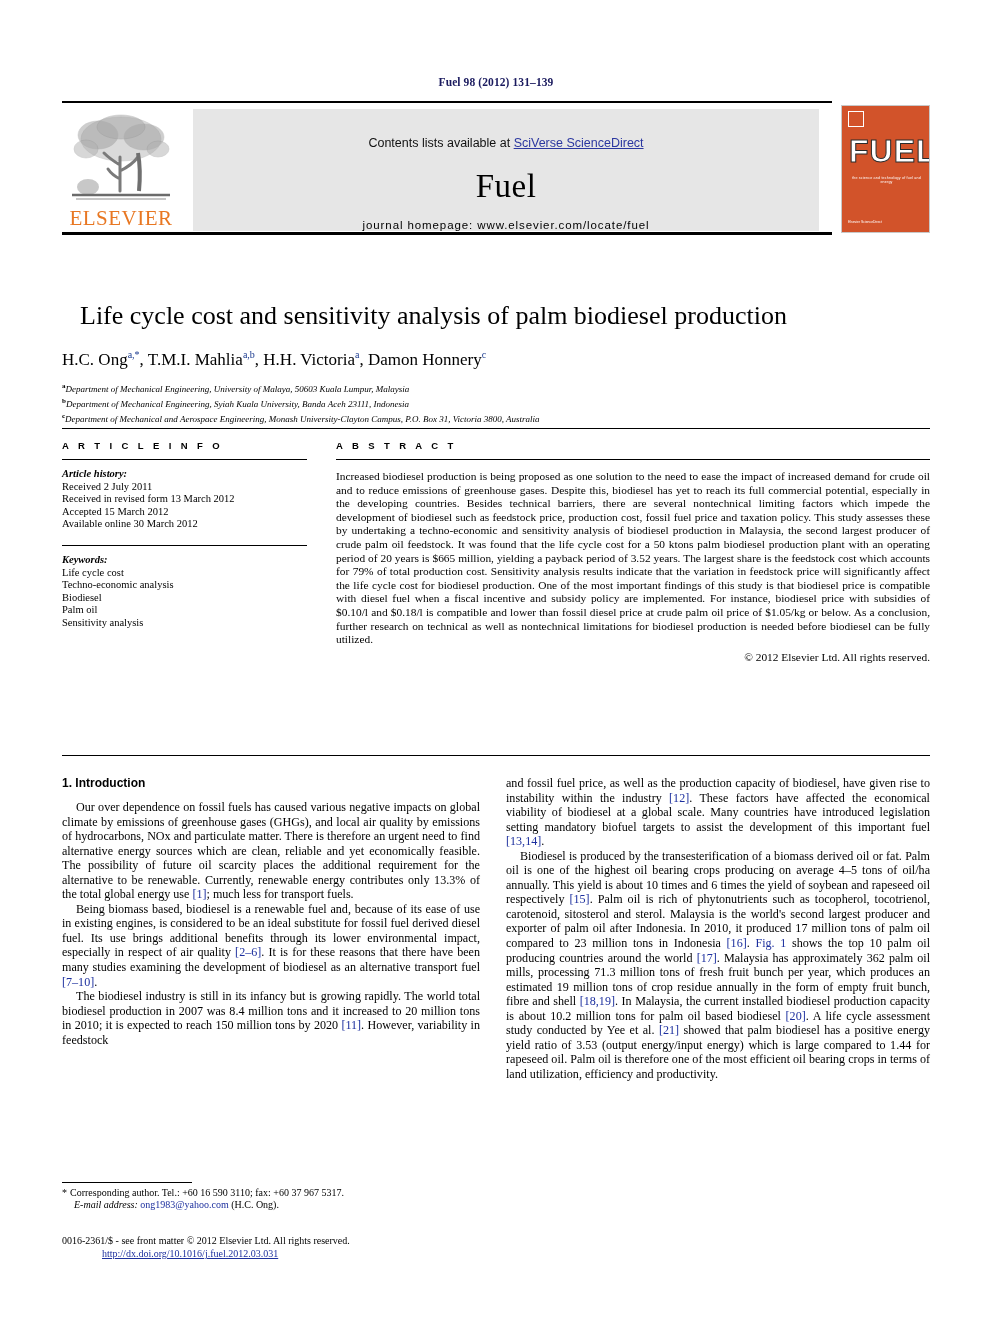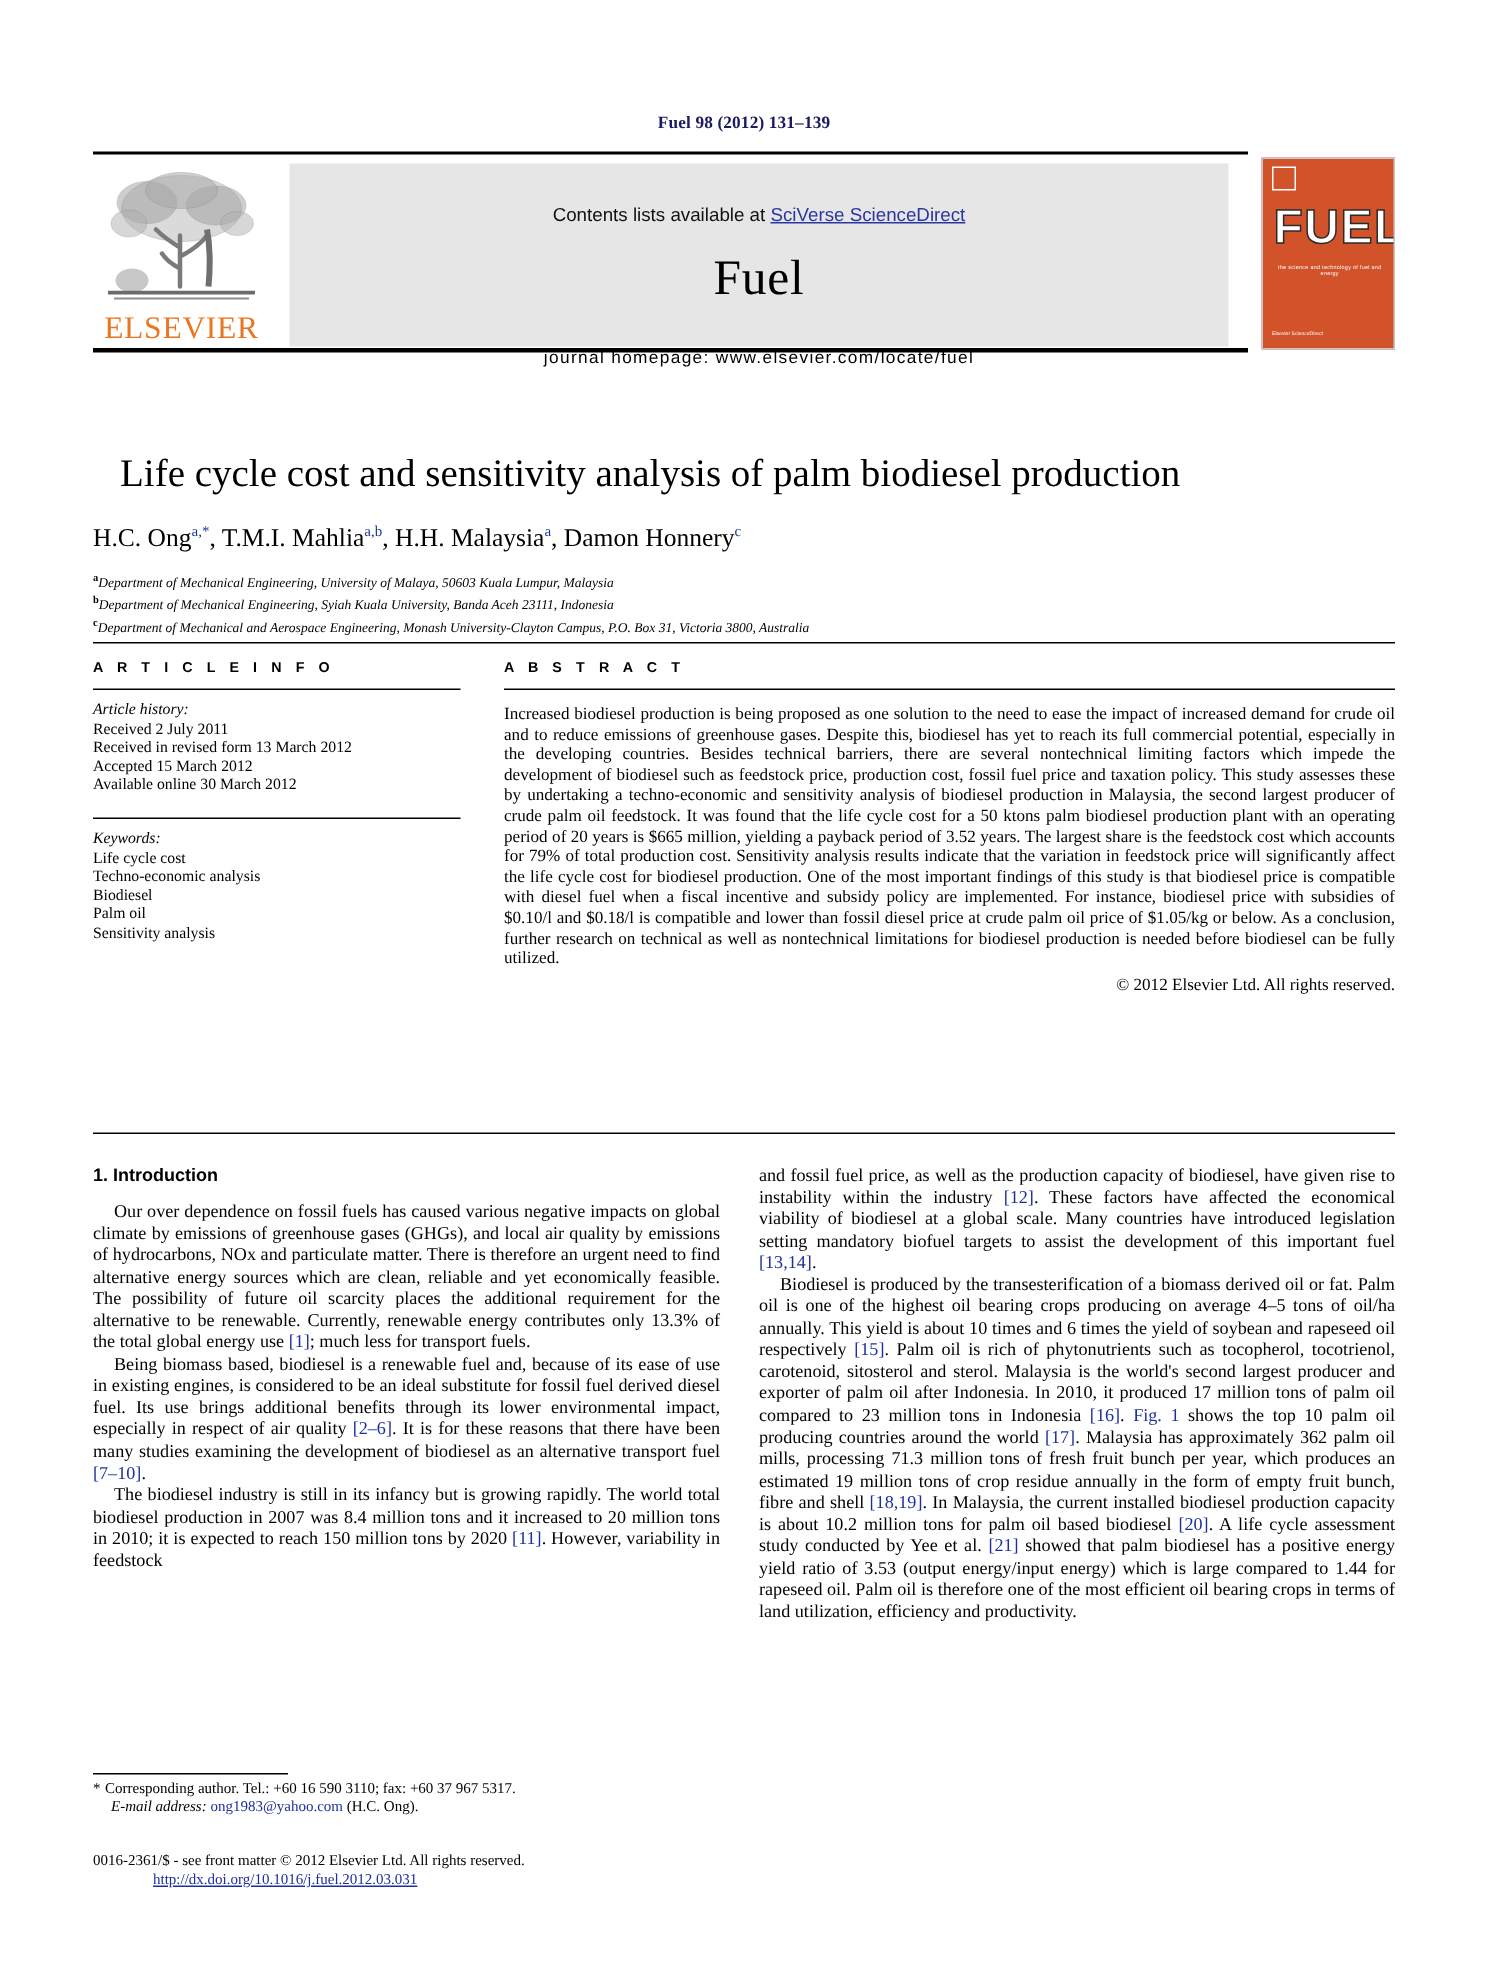--- a/index.html
+++ b/index.html
@@ -87,21 +87,21 @@
   }
   .journal-title {
     font-family: "Liberation Serif", serif;
     font-size: 33px;
     margin-top: 18px;
     letter-spacing: .5px;
   }
   .homepage-line {
     font-family: "Liberation Sans", sans-serif;
     font-size: 11.5px;
-    margin-top: 28px;
+    margin-top: 14px;
     letter-spacing: .9px;
   }
   .cover-thumb {
     position: absolute;
     top: 4px;
     left: 779px;
     width: 89px;
     height: 128px;
     border: 1px solid #c8c8c8;
     background: #D2532A;
@@ -227,20 +227,21 @@
     background: #000;
     margin-top: 8px;
   }
   .info-group {
     margin-top: 8px;
     font-size: 10.5px;
     line-height: 12.6px;
   }
   .info-group .ital-head {
     font-style: italic;
+    font-weight: bold;
   }
   .info-group2 {
     margin-top: 14px;
   }
   .abstract-body {
     margin-top: 10px;
     font-size: 11.4px;
     line-height: 13.6px;
     text-align: justify;
   }
@@ -351,21 +352,21 @@
       <div class="cover-footer">Elsevier ScienceDirect</div>
     </div>
 
     <div class="rule-bottom"></div>
   </div>
 
   <div class="title-block">
     <h1 class="paper-title">Life cycle cost and sensitivity analysis of palm biodiesel production</h1>
 
     <div class="authors">
-      <span><span>H.C. Ong</span><sup>a,*</sup></span><span>, </span><span><span>T.M.I. Mahlia</span><sup>a,b</sup></span><span>, </span><span><span>H.H. Malaysia</span><sup>a</sup></span><span>, </span><span><span>Damon Honnery</span><sup>c</sup></span>
+      <span><span>H.C. Ong</span><sup>a,*</sup></span><span>, </span><span><span>T.M.I. Mahlia</span><sup>a,b</sup></span><span>, </span><span><span>H.H. Victoria</span><sup>a</sup></span><span>, </span><span><span>Damon Honnery</span><sup>c</sup></span>
     </div>
 
     <div class="affiliations">
       <div><sup>a</sup><span>Department of Mechanical Engineering, University of Malaya, 50603 Kuala Lumpur, Malaysia</span></div>
       <div><sup>b</sup><span>Department of Mechanical Engineering, Syiah Kuala University, Banda Aceh 23111, Indonesia</span></div>
       <div><sup>c</sup><span>Department of Mechanical and Aerospace Engineering, Monash University-Clayton Campus, P.O. Box 31, Victoria 3800, Australia</span></div>
     </div>
   </div>
 
   <div class="band-rule-top"></div>

